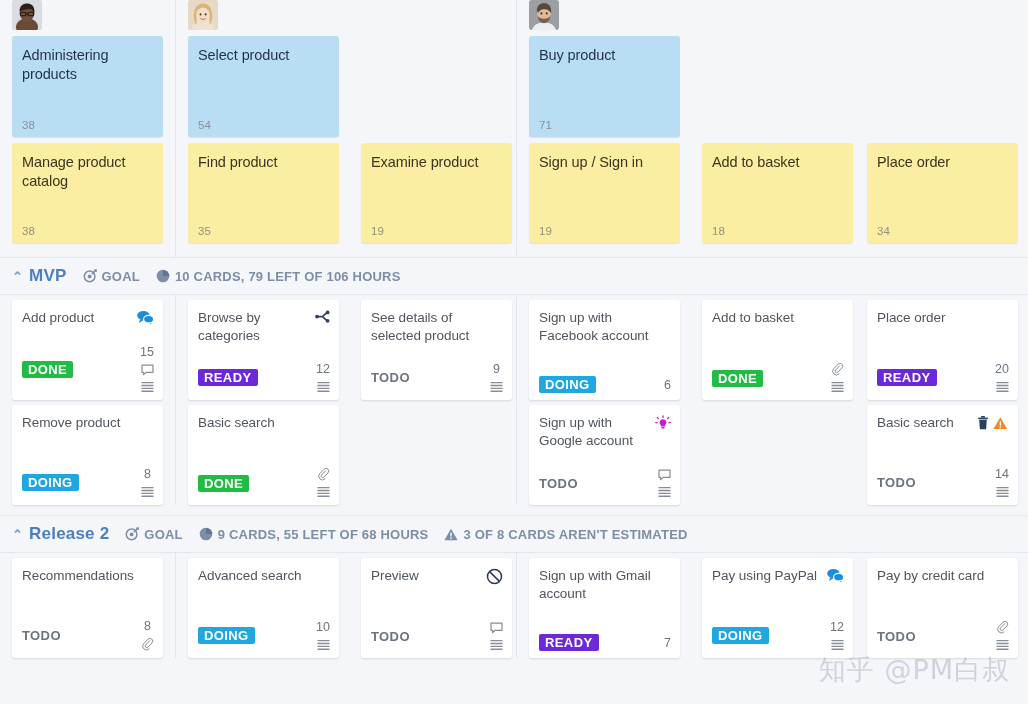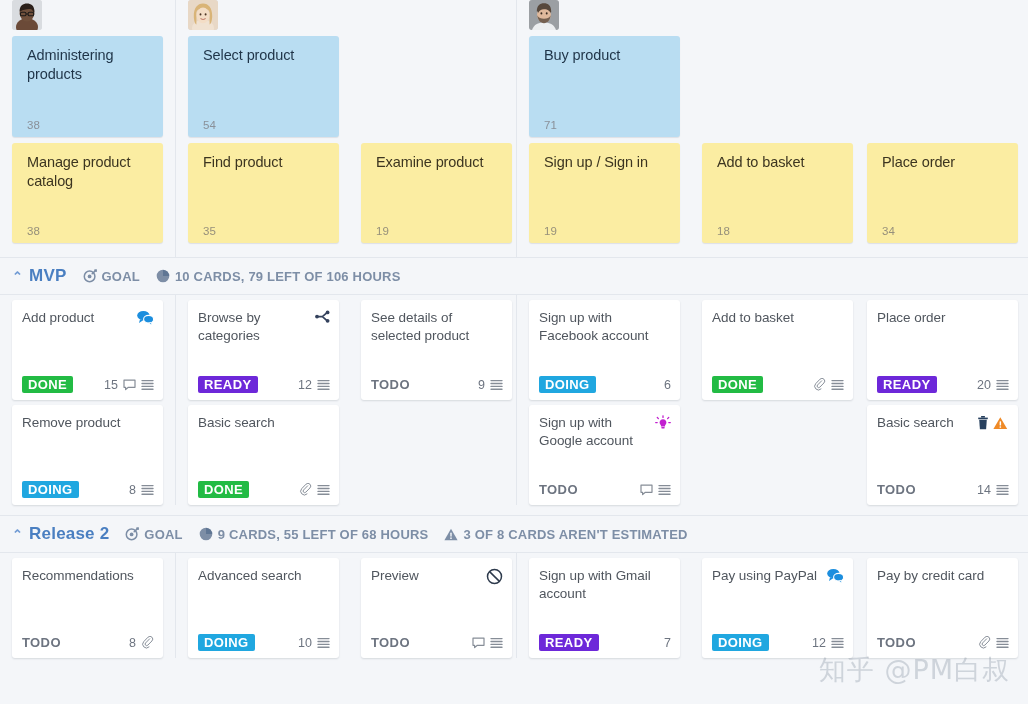--- a/index.html
+++ b/index.html
@@ -20,21 +20,21 @@
 
   .avatar {
     width: 30px; height: 30px; border-radius: 3px;
     background: #dadde2; overflow: hidden; position: relative; display: block;
   }
   .avatar svg { display: block; width: 30px; height: 30px; }
 
   .smcard {
     border-radius: 3px;
     position: relative;
-    padding: 10px 10px 6px 15px;
+    padding: 10px 10px 6px 10px;
     margin: 6px 0 0 0;
     display: flex; flex-direction: column; justify-content: space-between;
     box-shadow: 0 1px 1px rgba(30,40,60,0.10);
     cursor: pointer;
   }
   .smcard .t {
     font-size: 14.5px; line-height: 19px; color: #1f2b3d;
     font-weight: 400; letter-spacing: -0.1px;
   }
   .smcard .pts { font-size: 11.5px; color: #8a9099; margin-top: auto; }
@@ -101,21 +101,21 @@
   }
   .badge {
     font-size: 13px; font-weight: 700; letter-spacing: 0.4px;
     padding: 2px 6px 2px 6px; border-radius: 2px; color: #fff;
     text-transform: uppercase; line-height: 13px;
   }
   .badge.done { background: #22bb44; }
   .badge.ready { background: #6d28d9; }
   .badge.doing { background: #20a7e0; }
   .badge.todo { background: transparent; color: #6d7480; padding-left: 0; font-weight: 700; }
-  .foot-right { display: flex; align-items: center; gap: 5px; color: #7b828c; font-size: 12px; }
+  .foot-right { display: flex; align-items: center; gap: 5px; color: #7b828c; font-size: 12px; flex-direction: column; }
   .foot-right .num { font-size: 12.5px; color: #6d7480; }
   .ico { display: inline-flex; align-items: center; }
   .ico svg { display: block; }
 
   
   .watermark {
     position: absolute; right: 18px; bottom: 16px;
     font-size: 27px; color: rgba(120,132,148,0.30);
     font-family: "DejaVu Sans", sans-serif; letter-spacing: 1px;
     pointer-events: none; white-space: nowrap; font-weight: 400;

